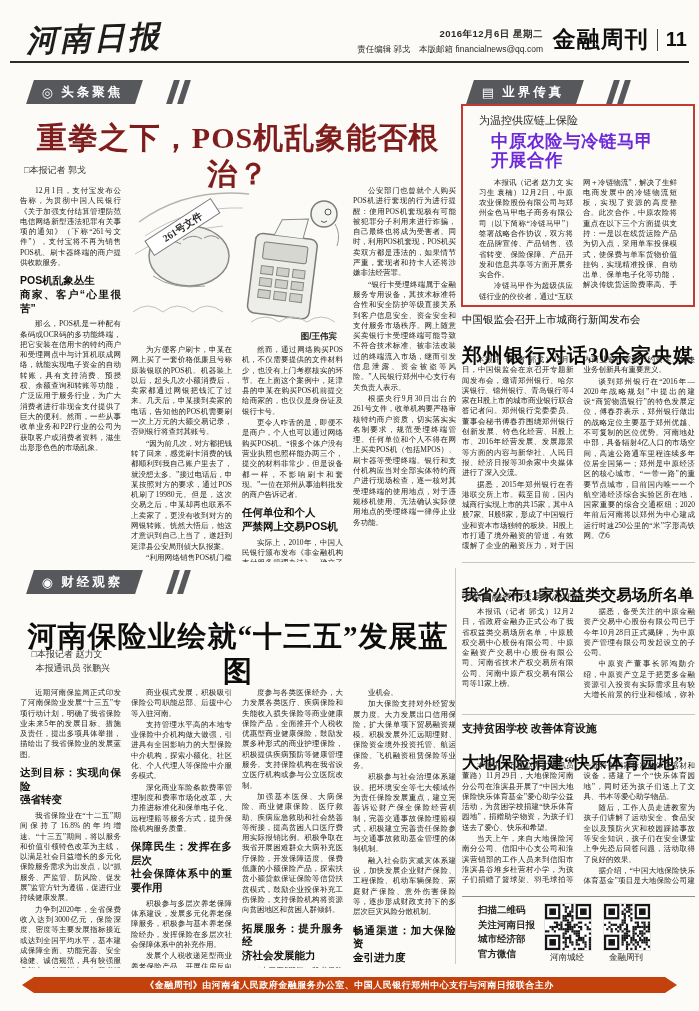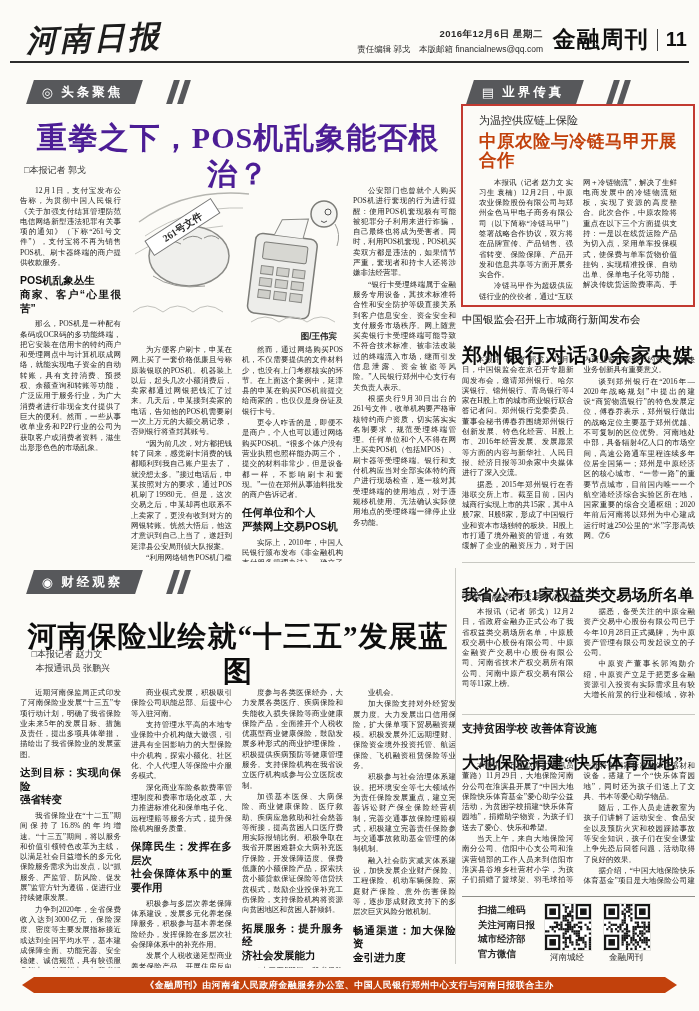--- a/index.html
+++ b/index.html
@@ -19,35 +19,35 @@
   
   .badge{position:absolute;height:24px;background:#57585b;transform:skewX(-18deg);
          display:flex;align-items:center;padding:0 16px 0 12px;}
   .badge .bin{transform:skewX(18deg);display:flex;align-items:center;gap:8px;color:#fff;}
   .badge .bicon{font-size:13px;line-height:1;}
   .badge .btxt{font:700 12.5px "Liberation Sans",sans-serif;letter-spacing:3px;white-space:nowrap;}
   .slashes{position:absolute;display:flex;gap:5px;}
   .slash{width:6px;height:24px;background:#57585b;transform:skewX(-18deg);}
   
   .pos-hl{position:absolute;left:18px;top:100px;width:440px;text-align:center;
-          font:700 30px/1.2 "Liberation Serif",serif;color:#4c1d95;letter-spacing:1px;}
+          font:700 30px/1.2 "Liberation Serif",serif;color:#7f1d1d;letter-spacing:1px;}
   .pos-by{position:absolute;left:24px;top:164px;font:9px "Liberation Sans",sans-serif;color:#333;}
   .ncol{position:absolute;font:7.5px/10.3px "Liberation Serif",serif;color:#232323;
         text-align:justify;overflow:hidden;}
   .colp{margin:0 0 1px;text-indent:2em;}
   .colsub{font:700 10.5px/1.3 "Liberation Sans",sans-serif;color:#101010;margin:6px 0 4px;
           white-space:pre-line;text-indent:0;}
   .illus{position:absolute;left:131px;top:184px;width:212px;height:145px;}
   .illus-cap{position:absolute;left:131px;top:331px;width:206px;text-align:right;
              font:700 8.5px "Liberation Sans",sans-serif;color:#222;}
   
   .redbox{position:absolute;left:461px;top:104px;width:234px;height:203px;box-sizing:border-box;
           border:2px solid #c23a31;padding:6px 16px;background:#fcfbf7;}
   .rb-kicker{font:11px "Liberation Serif",serif;color:#222;margin:1px 0 4px;}
-  .rb-hl{font:700 17.5px/1.1 "Liberation Serif",serif;color:#c2410c;margin:0 0 7px;letter-spacing:.5px;}
+  .rb-hl{font:700 17.5px/1.1 "Liberation Serif",serif;color:#6d28d9;margin:0 12px 7px;letter-spacing:.5px;}
   .nbody{column-count:2;column-gap:10px;column-fill:auto;overflow:hidden;
          font:7.5px/10.3px "Liberation Serif",serif;text-align:justify;color:#232323;}
   .rb-body{height:132px;}
   .zz-kicker{position:absolute;left:462px;top:313px;font:10.5px "Liberation Serif",serif;color:#111;}
   .zz-hl{position:absolute;left:462px;top:325px;width:234px;font:700 20px "Liberation Serif",serif;
          color:#0d0d0d;letter-spacing:1px;}
   .zz-body{position:absolute;left:462px;top:355px;width:233px;height:204px;}
   .divider{position:absolute;height:1px;background:#c8c8c2;}
   .md-hl{position:absolute;left:462px;top:569px;font:700 15.5px "Liberation Serif",serif;color:#0d0d0d;}
   .md-sub{position:absolute;left:462px;top:590px;font:10px "Liberation Serif",serif;color:#333;}

